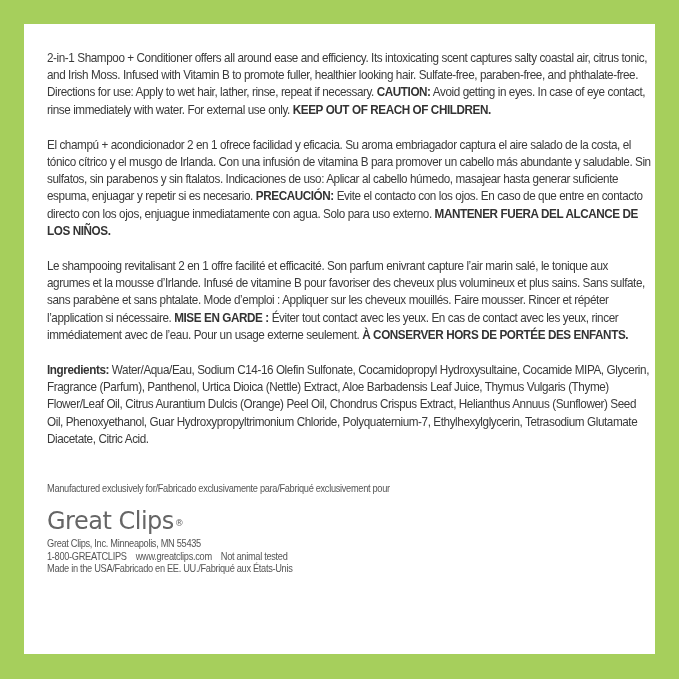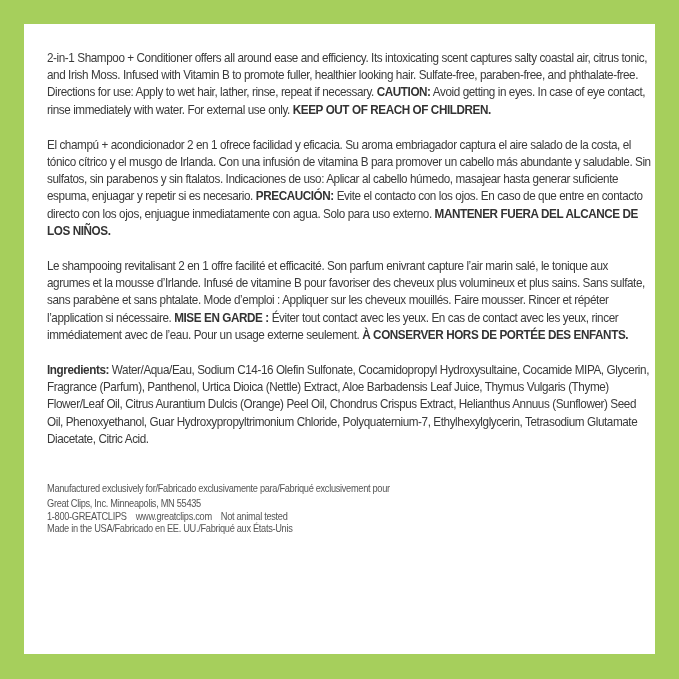--- a/index.html
+++ b/index.html
@@ -18,16 +18,17 @@
 <div class="panel">
   <p class="para"><span>2-in-1 Shampoo + Conditioner offers all around ease and efficiency. Its intoxicating scent captures salty coastal air, citrus tonic, and Irish Moss. Infused with Vitamin B to promote fuller, healthier looking hair. Sulfate-free, paraben-free, and phthalate-free. Directions for use: Apply to wet hair, lather, rinse, repeat if necessary. </span><b>CAUTION:</b><span> Avoid getting in eyes. In case of eye contact, rinse immediately with water. For external use only. </span><b>KEEP OUT OF REACH OF CHILDREN.</b></p>
 
   <p class="para"><span>El champú + acondicionador 2 en 1 ofrece facilidad y eficacia. Su aroma embriagador captura el aire salado de la costa, el tónico cítrico y el musgo de Irlanda. Con una infusión de vitamina B para promover un cabello más abundante y saludable. Sin sulfatos, sin parabenos y sin ftalatos. Indicaciones de uso: Aplicar al cabello húmedo, masajear hasta generar suficiente espuma, enjuagar y repetir si es necesario. </span><b>PRECAUCIÓN:</b><span> Evite el contacto con los ojos. En caso de que entre en contacto directo con los ojos, enjuague inmediatamente con agua. Solo para uso externo. </span><b>MANTENER FUERA DEL ALCANCE DE LOS NIÑOS.</b></p>
 
   <p class="para"><span>Le shampooing revitalisant 2 en 1 offre facilité et efficacité. Son parfum enivrant capture l’air marin salé, le tonique aux agrumes et la mousse d’Irlande. Infusé de vitamine B pour favoriser des cheveux plus volumineux et plus sains. Sans sulfate, sans parabène et sans phtalate. Mode d’emploi : Appliquer sur les cheveux mouillés. Faire mousser. Rincer et répéter l’application si nécessaire. </span><b>MISE EN GARDE :</b><span> Éviter tout contact avec les yeux. En cas de contact avec les yeux, rincer immédiatement avec de l’eau. Pour un usage externe seulement. </span><b>À CONSERVER HORS DE PORTÉE DES ENFANTS.</b></p>
 
   <p class="para"><b>Ingredients:</b><span> Water/Aqua/Eau, Sodium C14-16 Olefin Sulfonate, Cocamidopropyl Hydroxysultaine, Cocamide MIPA, Glycerin, Fragrance (Parfum), Panthenol, Urtica Dioica (Nettle) Extract, Aloe Barbadensis Leaf Juice, Thymus Vulgaris (Thyme) Flower/Leaf Oil, Citrus Aurantium Dulcis (Orange) Peel Oil, Chondrus Crispus Extract, Helianthus Annuus (Sunflower) Seed Oil, Phenoxyethanol, Guar Hydroxypropyltrimonium Chloride, Polyquaternium-7, Ethylhexylglycerin, Tetrasodium Glutamate Diacetate, Citric Acid.</span></p>
 
   <div class="mfg">Manufactured exclusively for/Fabricado exclusivamente para/Fabriqué exclusivement pour</div>
+  <div class="logo"><span>Great Clips</span><sup>®</sup></div>
   <div class="addr">Great Clips, Inc. Minneapolis, MN 55435</div>
   <div class="addr" style="margin-top:0">1-800-GREATCLIPS    www.greatclips.com    Not animal tested</div>
   <div class="addr" style="margin-top:0">Made in the USA/Fabricado en EE. UU./Fabriqué aux États-Unis</div>
 </div>
 
 </body></html>

